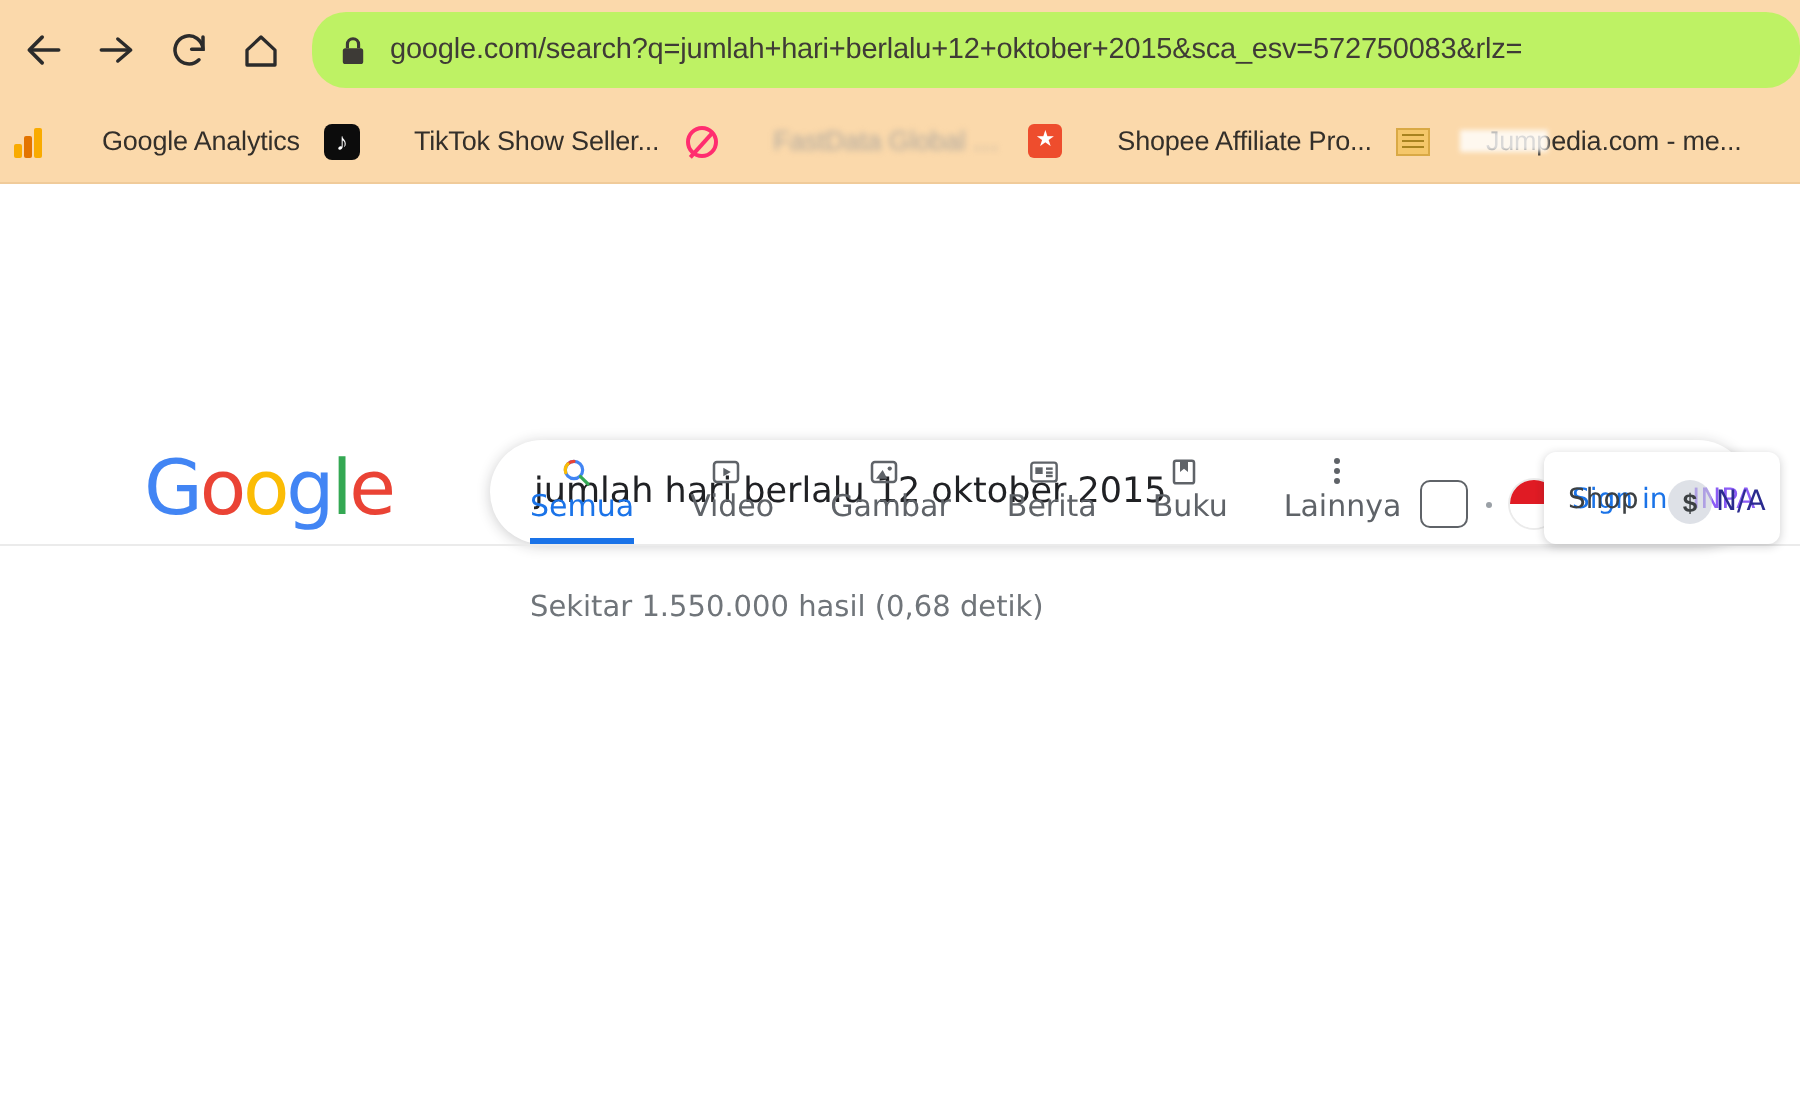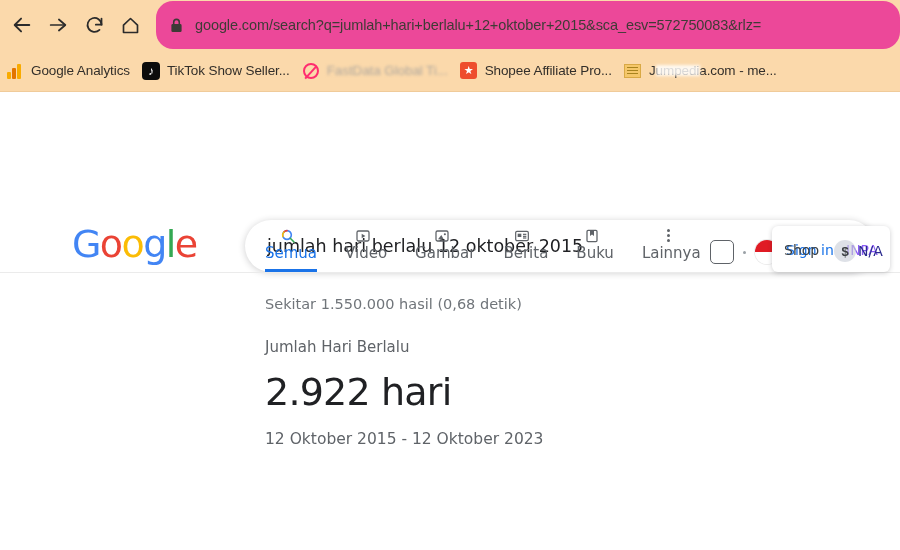--- a/index.html
+++ b/index.html
@@ -35,24 +35,24 @@
     align-items: center;
     justify-content: center;
     flex: 0 0 auto;
     border-radius: 50%;
     color: #2b2b2b;
   }
   .nav-btn svg { display:block; }
 
   .omnibox {
     flex: 1 1 auto;
-    height: 48px;
+    height: 38px;
     margin-left: 8px;
     margin-right: 0;
-    background: #ec4899;
+    background: #bef264;
     border-radius: 17px;
     display: flex;
     align-items: center;
     padding-left: 14px;
     box-sizing: border-box;
     overflow: hidden;
     min-width: 0;
   }
   .lock-icon {
     flex: 0 0 auto;
@@ -79,20 +79,21 @@
     border-bottom: 1px solid #f0cb9a;
   }
   .bookmark {
     display: flex;
     align-items: center;
     height: 28px;
     padding: 0 8px 0 4px;
     border-radius: 4px;
     flex: 0 0 auto;
     max-width: 190px;
+    gap: 20px;
   }
   .bm-icon {
     width: 18px;
     height: 18px;
     flex: 0 0 auto;
     margin-right: 7px;
     display: flex;
     align-items: center;
     justify-content: center;
     position: relative;
@@ -539,20 +540,15 @@
           <i></i>
           <i></i>
       </span>
       <span class="tab-label">Lainnya</span>
     </div>
   </div>
 
   <div class="results">
     <div class="result-stats">Sekitar 1.550.000 hasil (0,68 detik)</div>
 
-    <div>
-      <div class="answer-label">Jumlah Hari Berlalu</div>
-      <div class="answer-value">2.922 hari</div>
-      <div class="answer-range">12 Oktober 2015 - 12 Oktober 2023</div>
-    </div>
   </div>
 
 </div>
 
 </body></html>

